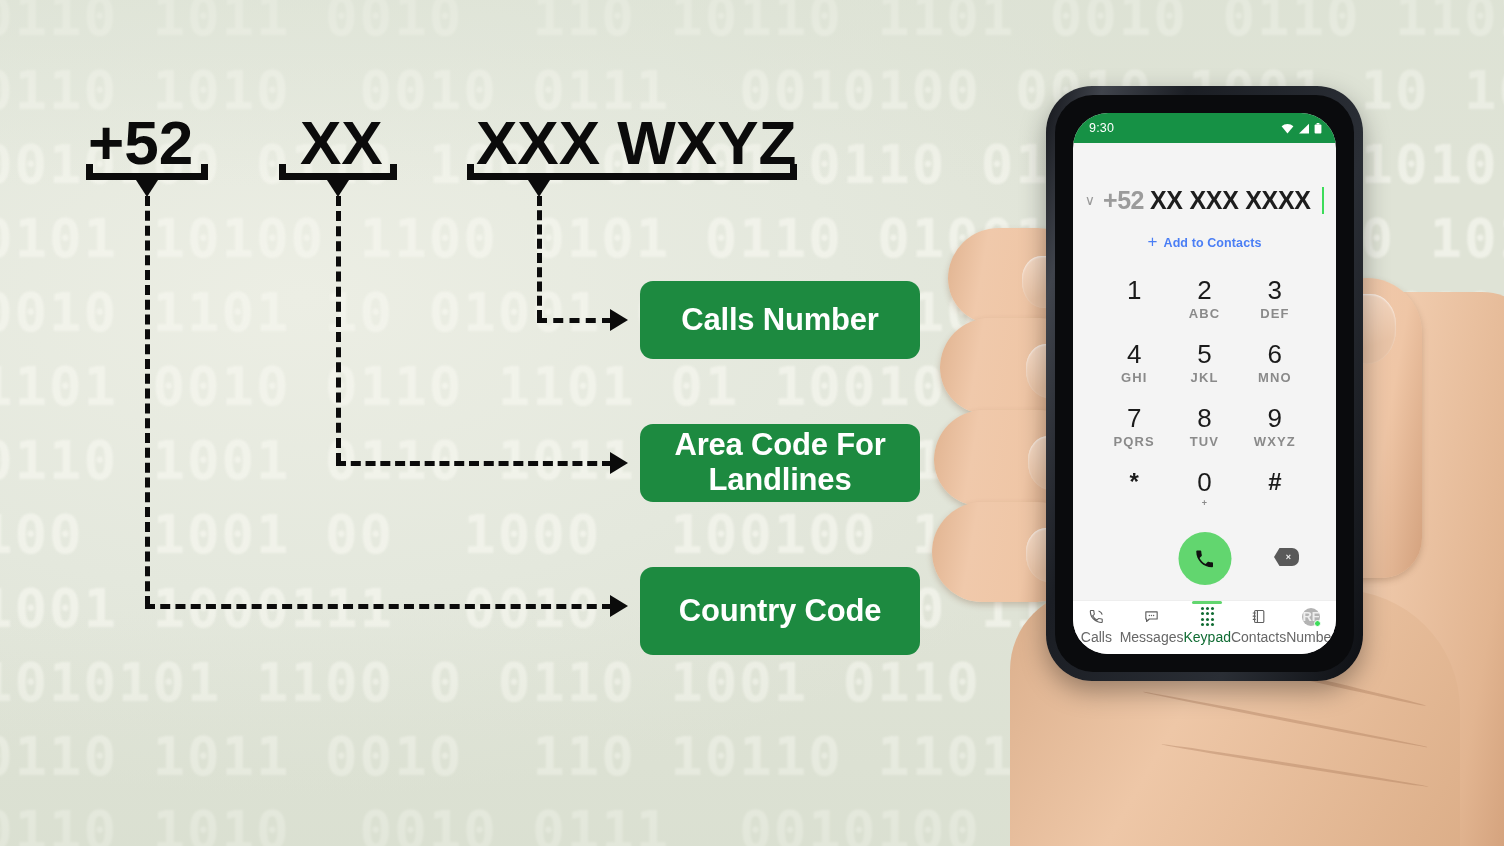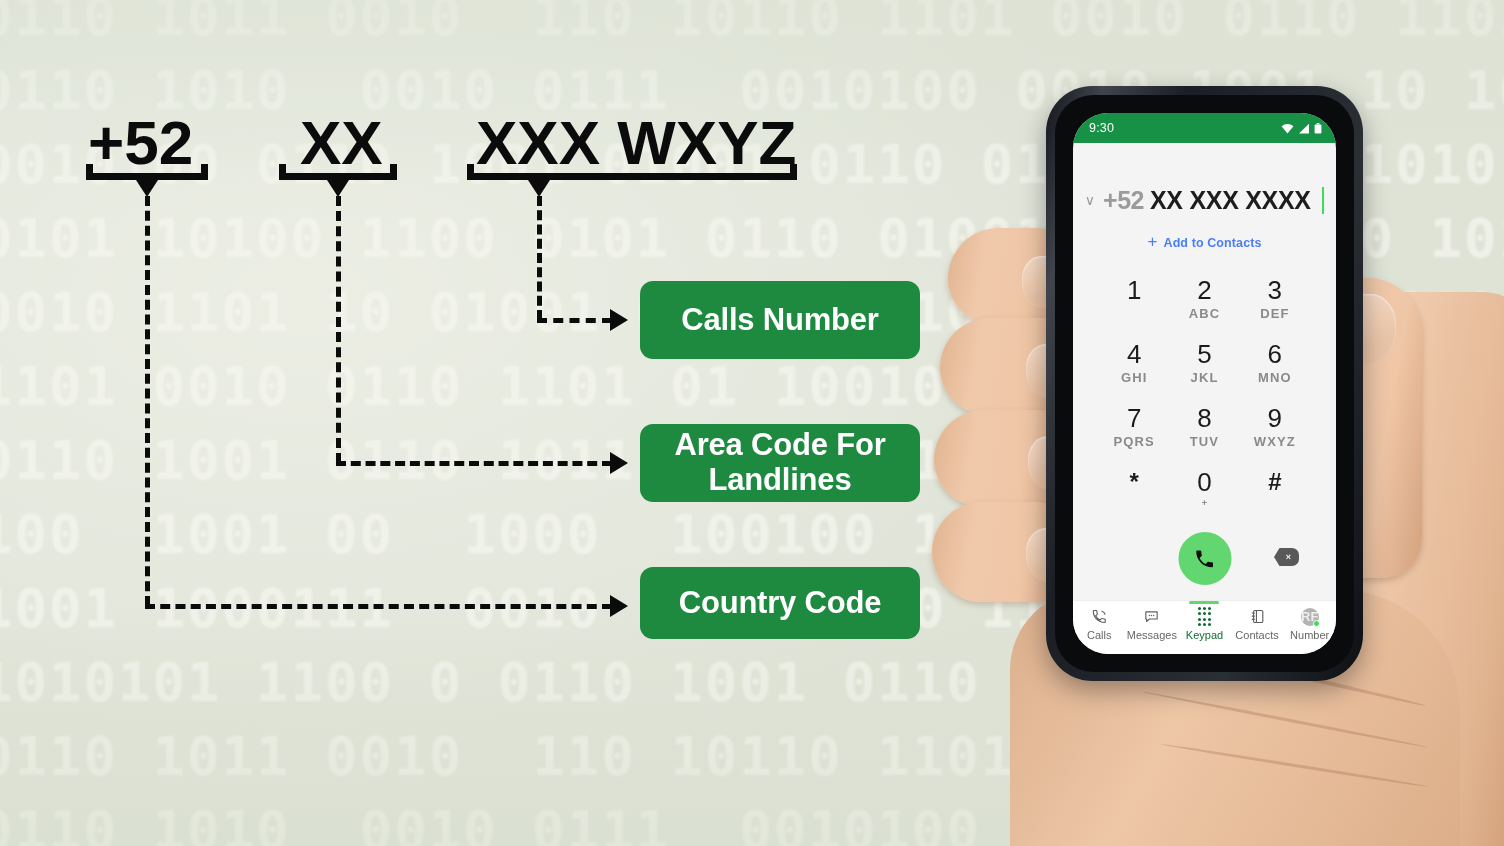--- a/index.html
+++ b/index.html
@@ -304,21 +304,21 @@
   .nav-item {
     flex: 1;
     display: flex;
     flex-direction: column;
     align-items: center;
     gap: 3px;
     position: relative;
     cursor: pointer;
   }
   .nav-label {
-    font-size: 11px;
+    font-size: 14px;
     color: #676767;
     font-weight: 500;
   }
   .nav-item.active .nav-label { color: #106c33; font-weight: 400; }
   .nav-indicator {
     position: absolute;
     top: -6px; left: 50%;
     transform: translateX(-50%);
     width: 30px; height: 3px;
     border-radius: 2px;
@@ -395,21 +395,21 @@
 
   <div class="label-box" style="left:640px; top:281px; width:280px; height:78px;">
     <span>Calls Number</span>
   </div>
 
   <div class="label-box" style="left:640px; top:424px; width:280px; height:78px; flex-direction:column;">
     <span>Area Code For</span>
     <span>Landlines</span>
   </div>
 
-  <div class="label-box" style="left:640px; top:567px; width:280px; height:72px;">
+  <div class="label-box" style="left:640px; top:567px; width:280px; height:88px;">
     <span>Country Code</span>
   </div>
 
   <div id="hand-wrap">
 
     <div class="palm" style="left:382px; top:52px; width:230px; height:560px; border-radius:90px 60px 0 0;
                 background:linear-gradient(100deg,#e8bf9c 0%, #f0cbad 30%, #e2b591 72%, #cb9670 100%);"></div>
 
     <div class="finger" style="left:382px; top:38px; width:110px; height:300px; border-radius:55px 55px 40px 40px;"></div>
     <div class="nail" style="left:408px; top:54px; width:58px; height:70px;"></div>

